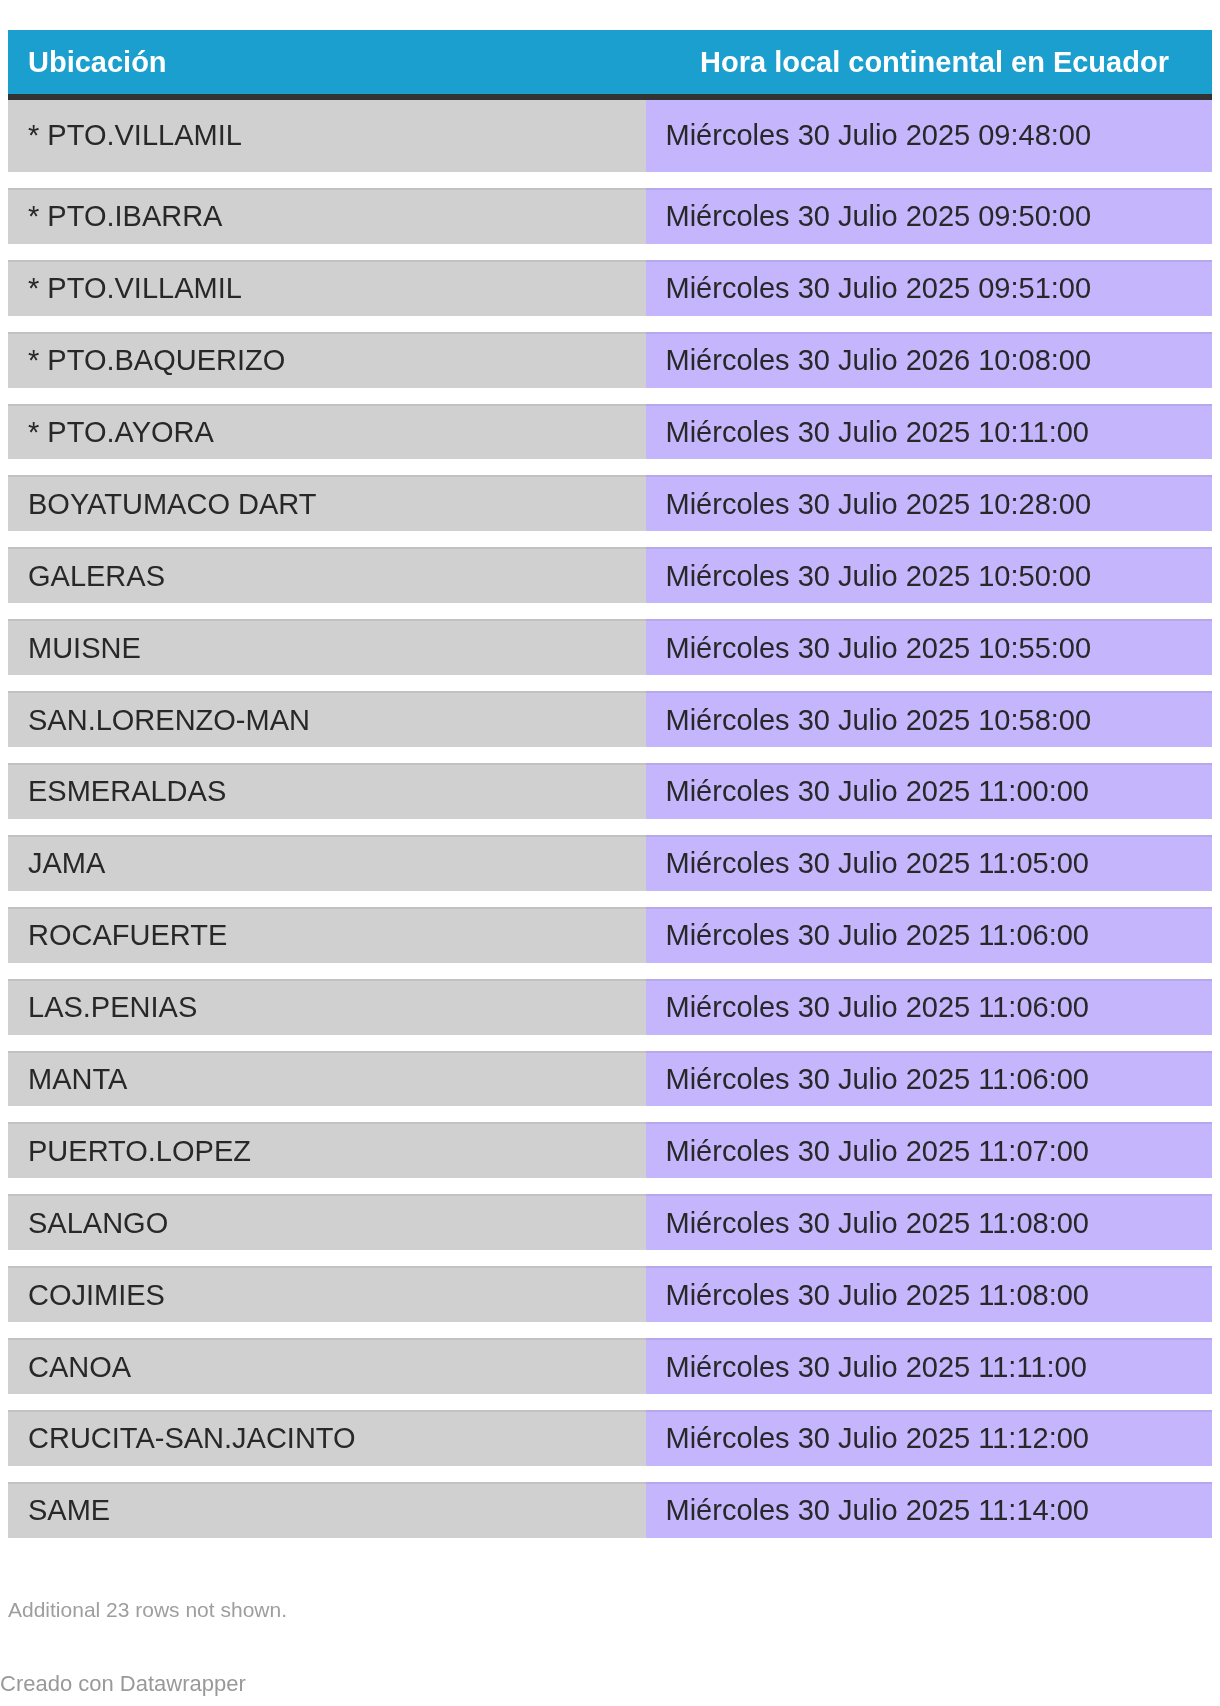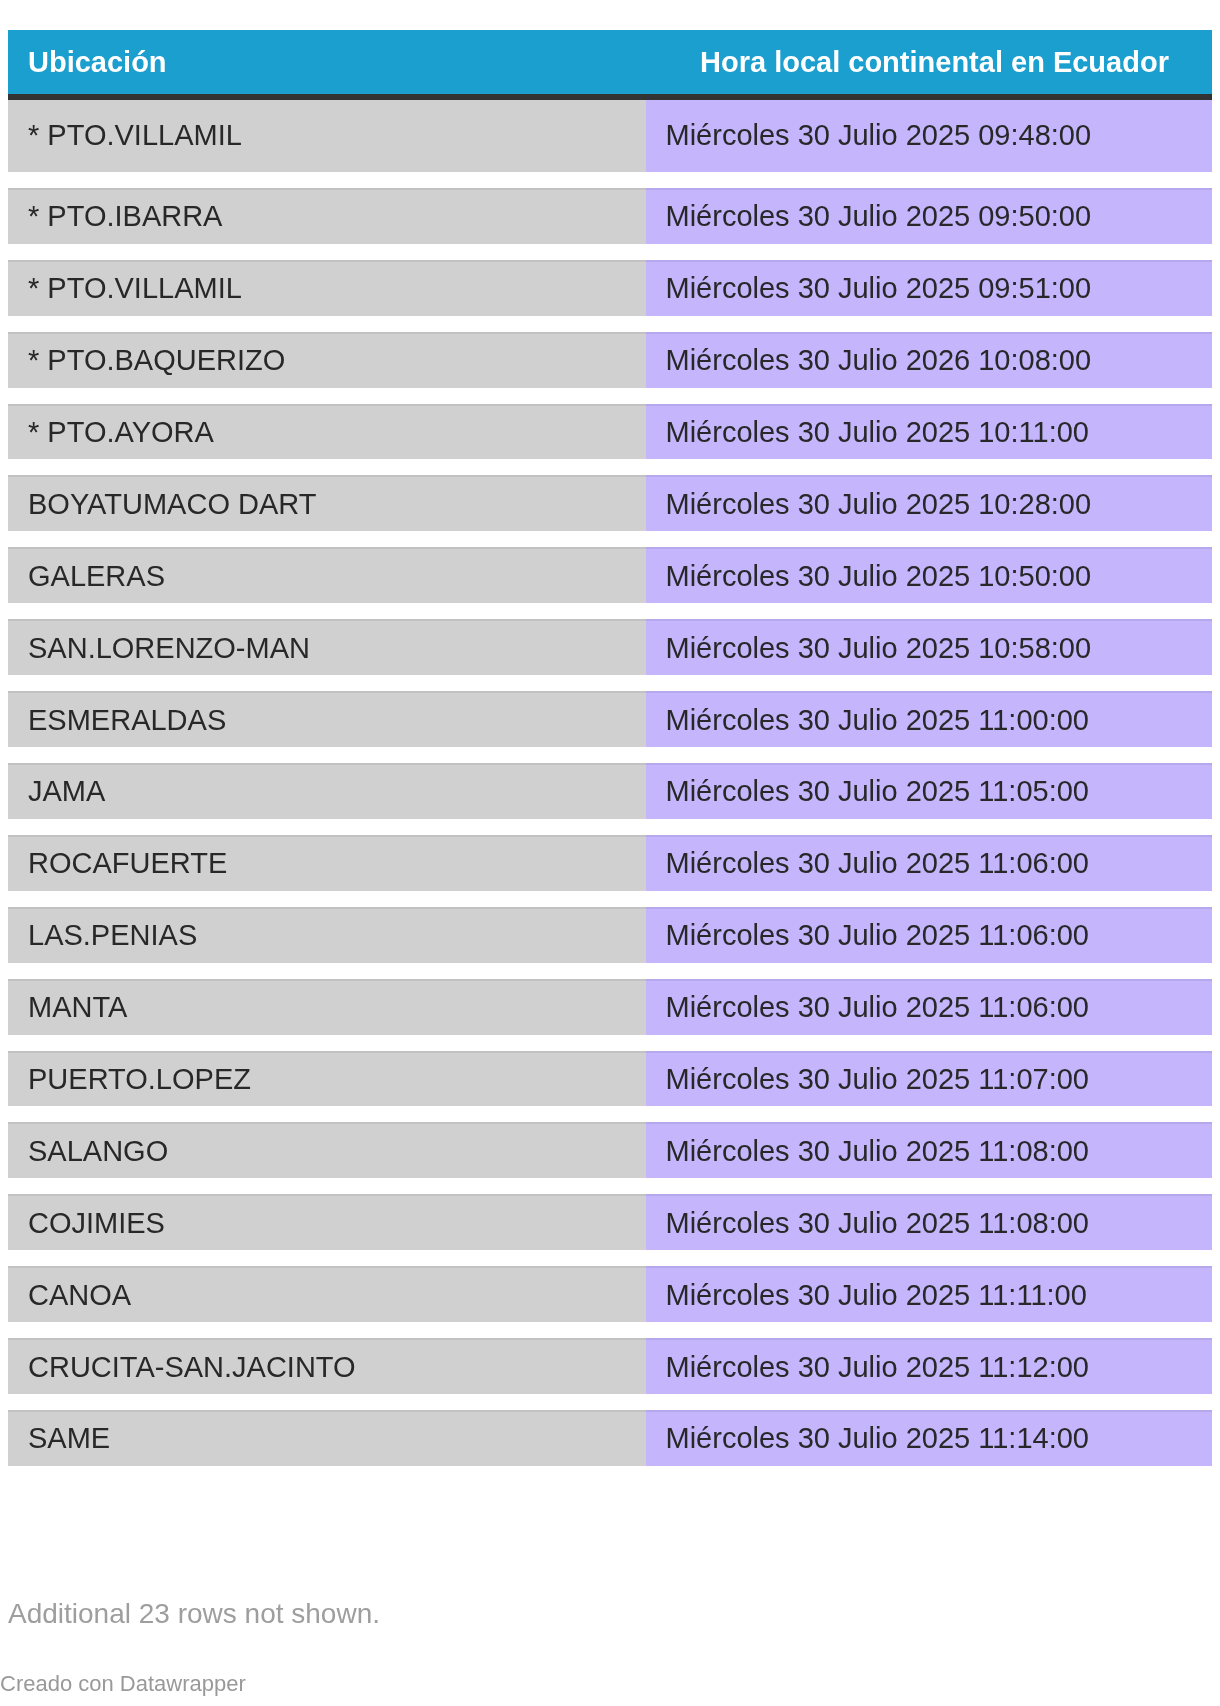--- a/index.html
+++ b/index.html
@@ -58,21 +58,21 @@
     color: #282828;
     white-space: nowrap;
     overflow: hidden;
   }
   .td-location { width: 672px; background: #D0D0D0; }
   .td-time     { width: 597px; background: #c4b5fd; }
   .note {
     position: absolute;
     left: 8px;
     top: 1598px;
-    font-size: 28px;
+    font-size: 21px;
     color: #9E9E9E;
   }
   .credit {
     position: absolute;
     left: 0;
     top: 1671px;
     font-size: 22px;
     color: #999999;
     text-decoration: none;
   }
@@ -116,20 +116,24 @@
   <div class="tr">
     <div class="td td-location">BOYATUMACO DART</div>
     <div class="td td-time">Miércoles 30 Julio 2025 10:28:00</div>
   </div>
 
   <div class="tr">
     <div class="td td-location">GALERAS</div>
     <div class="td td-time">Miércoles 30 Julio 2025 10:50:00</div>
   </div>
 
+  <div class="tr">
+    <div class="td td-location">MUISNE</div>
+    <div class="td td-time">Miércoles 30 Julio 2025 10:55:00</div>
+  </div>
 
   <div class="tr">
     <div class="td td-location">SAN.LORENZO-MAN</div>
     <div class="td td-time">Miércoles 30 Julio 2025 10:58:00</div>
   </div>
 
   <div class="tr">
     <div class="td td-location">ESMERALDAS</div>
     <div class="td td-time">Miércoles 30 Julio 2025 11:00:00</div>
   </div>

